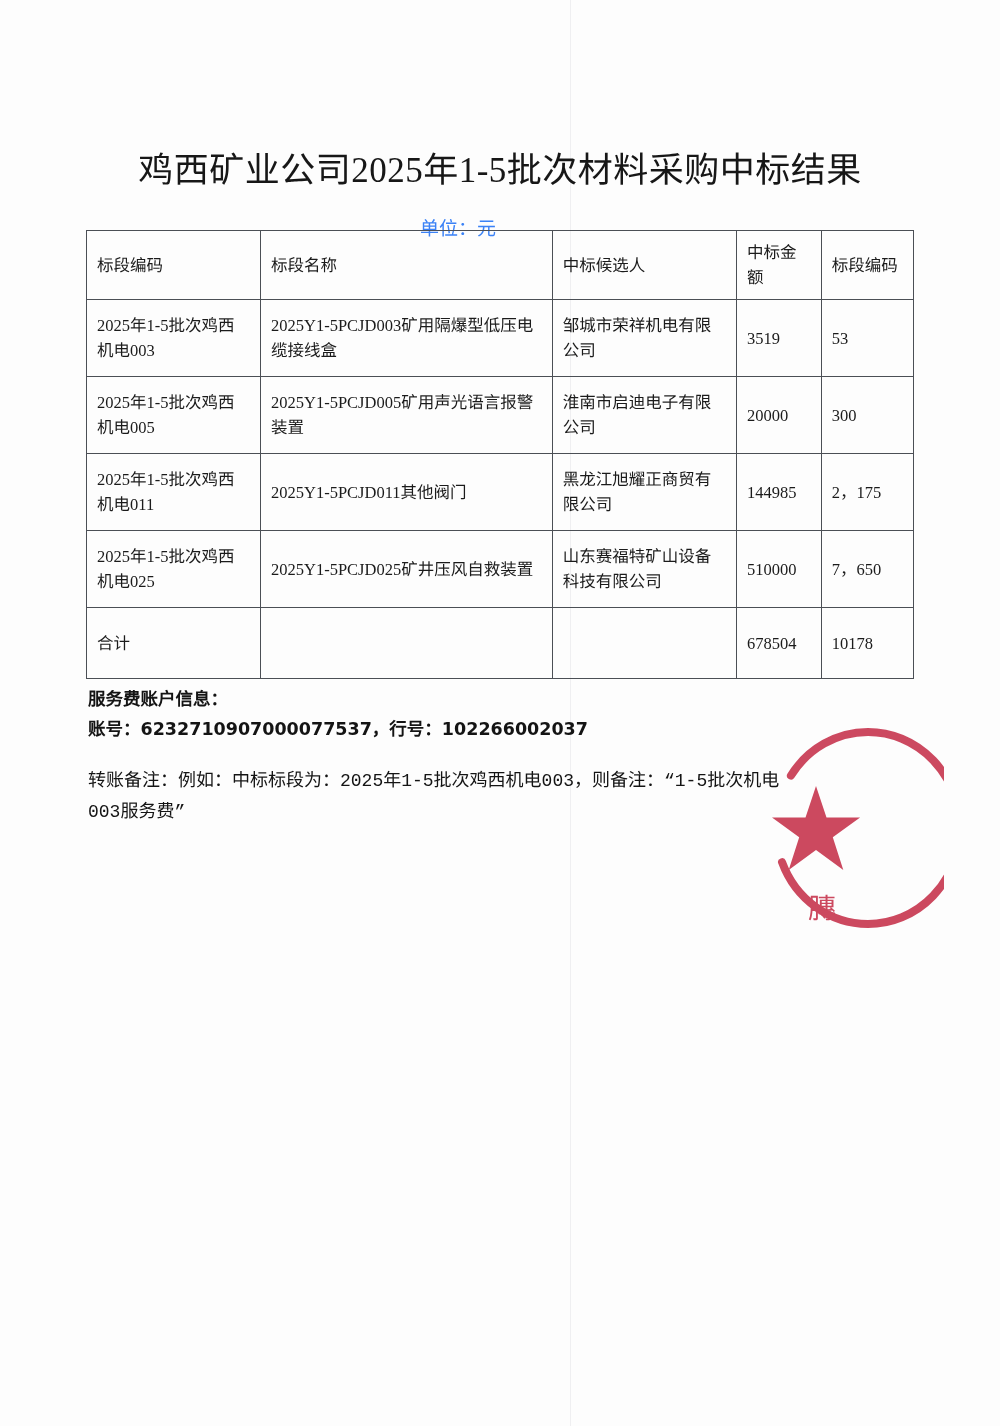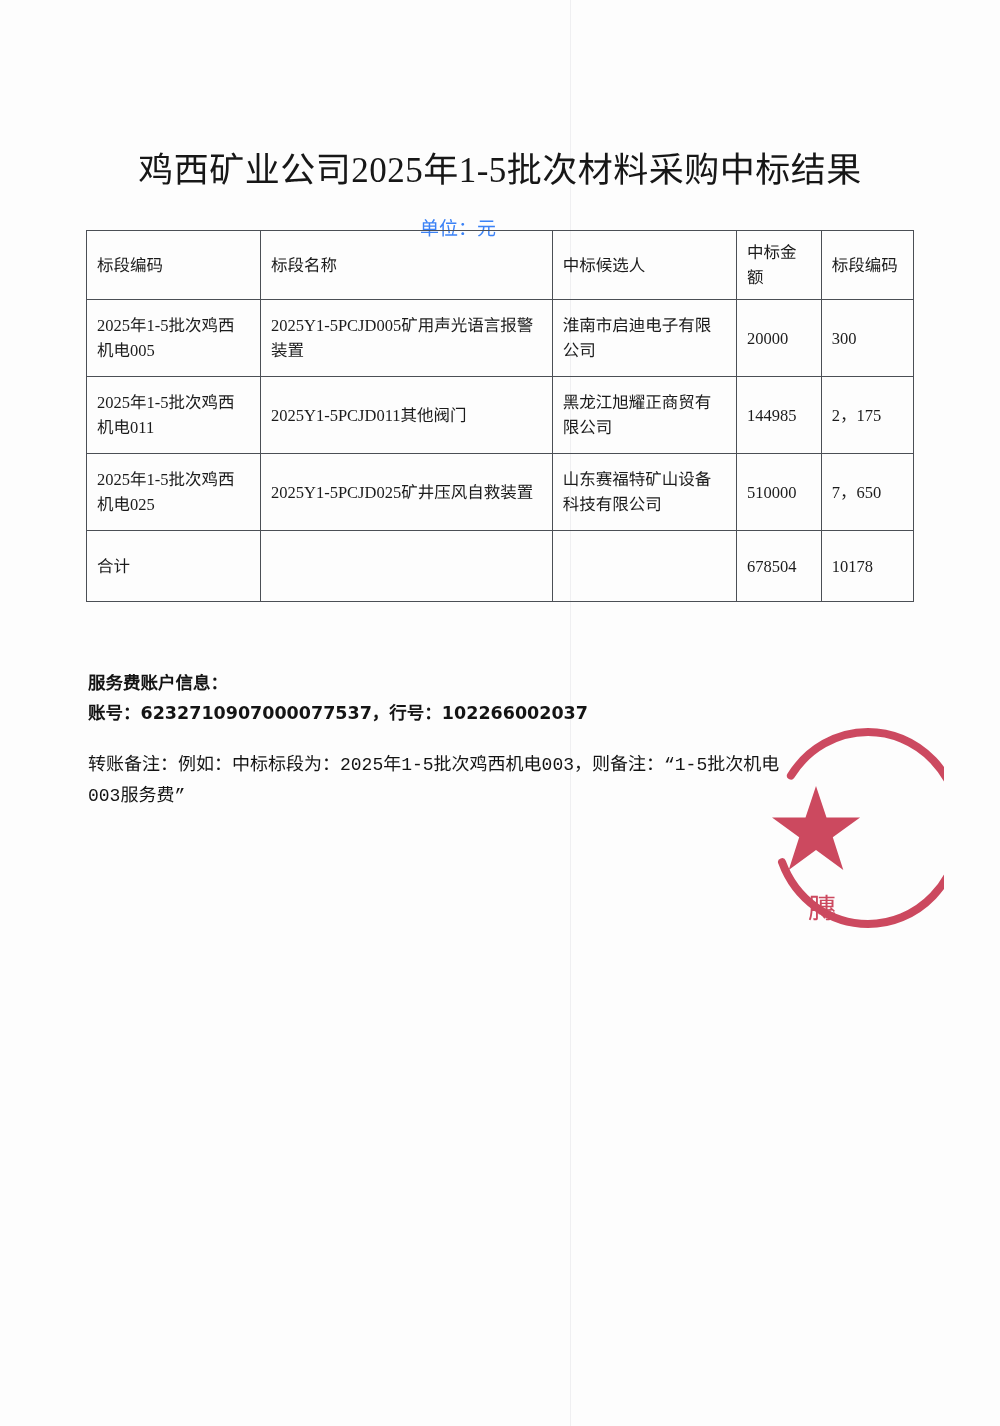--- a/index.html
+++ b/index.html
@@ -89,21 +89,21 @@
     text-align: right;
     white-space: nowrap;
     padding-right: 12px;
   }
   tbody tr.data-row td { height: 58px; }
   tbody tr.total-row td { height: 52px; }
 
   
   .notes {
     position: absolute;
-    top: 668px;
+    top: 684px;
     left: 88px;
     width: 700px;
     font-family: "DejaVu Sans", "Liberation Sans", sans-serif;
     font-size: 17.5px;
     line-height: 30px;
     color: #141414;
   }
   .notes .blk { margin-bottom: 0; }
   .notes .heading { font-weight: bold; }
   .notes .strong { font-weight: bold; }
@@ -148,20 +148,27 @@
       <tr>
         <td>标段编码</td>
         <td>标段名称</td>
         <td>中标候选人</td>
         <td>中标金额</td>
         <td>标段编码</td>
       </tr>
     </thead>
     <tbody>
       <tr class="data-row">
+        <td>2025年1-5批次鸡西机电003</td>
+        <td>2025Y1-5PCJD003矿用隔爆型低压电缆接线盒</td>
+        <td>邹城市荣祥机电有限公司</td>
+        <td class="num">3519</td>
+        <td class="num">53</td>
+      </tr>
+      <tr class="data-row">
         <td>2025年1-5批次鸡西机电005</td>
         <td>2025Y1-5PCJD005矿用声光语言报警装置</td>
         <td>淮南市启迪电子有限公司</td>
         <td class="num">20000</td>
         <td class="num">300</td>
       </tr>
       <tr class="data-row">
         <td>2025年1-5批次鸡西机电011</td>
         <td>2025Y1-5PCJD011其他阀门</td>
         <td>黑龙江旭耀正商贸有限公司</td>

